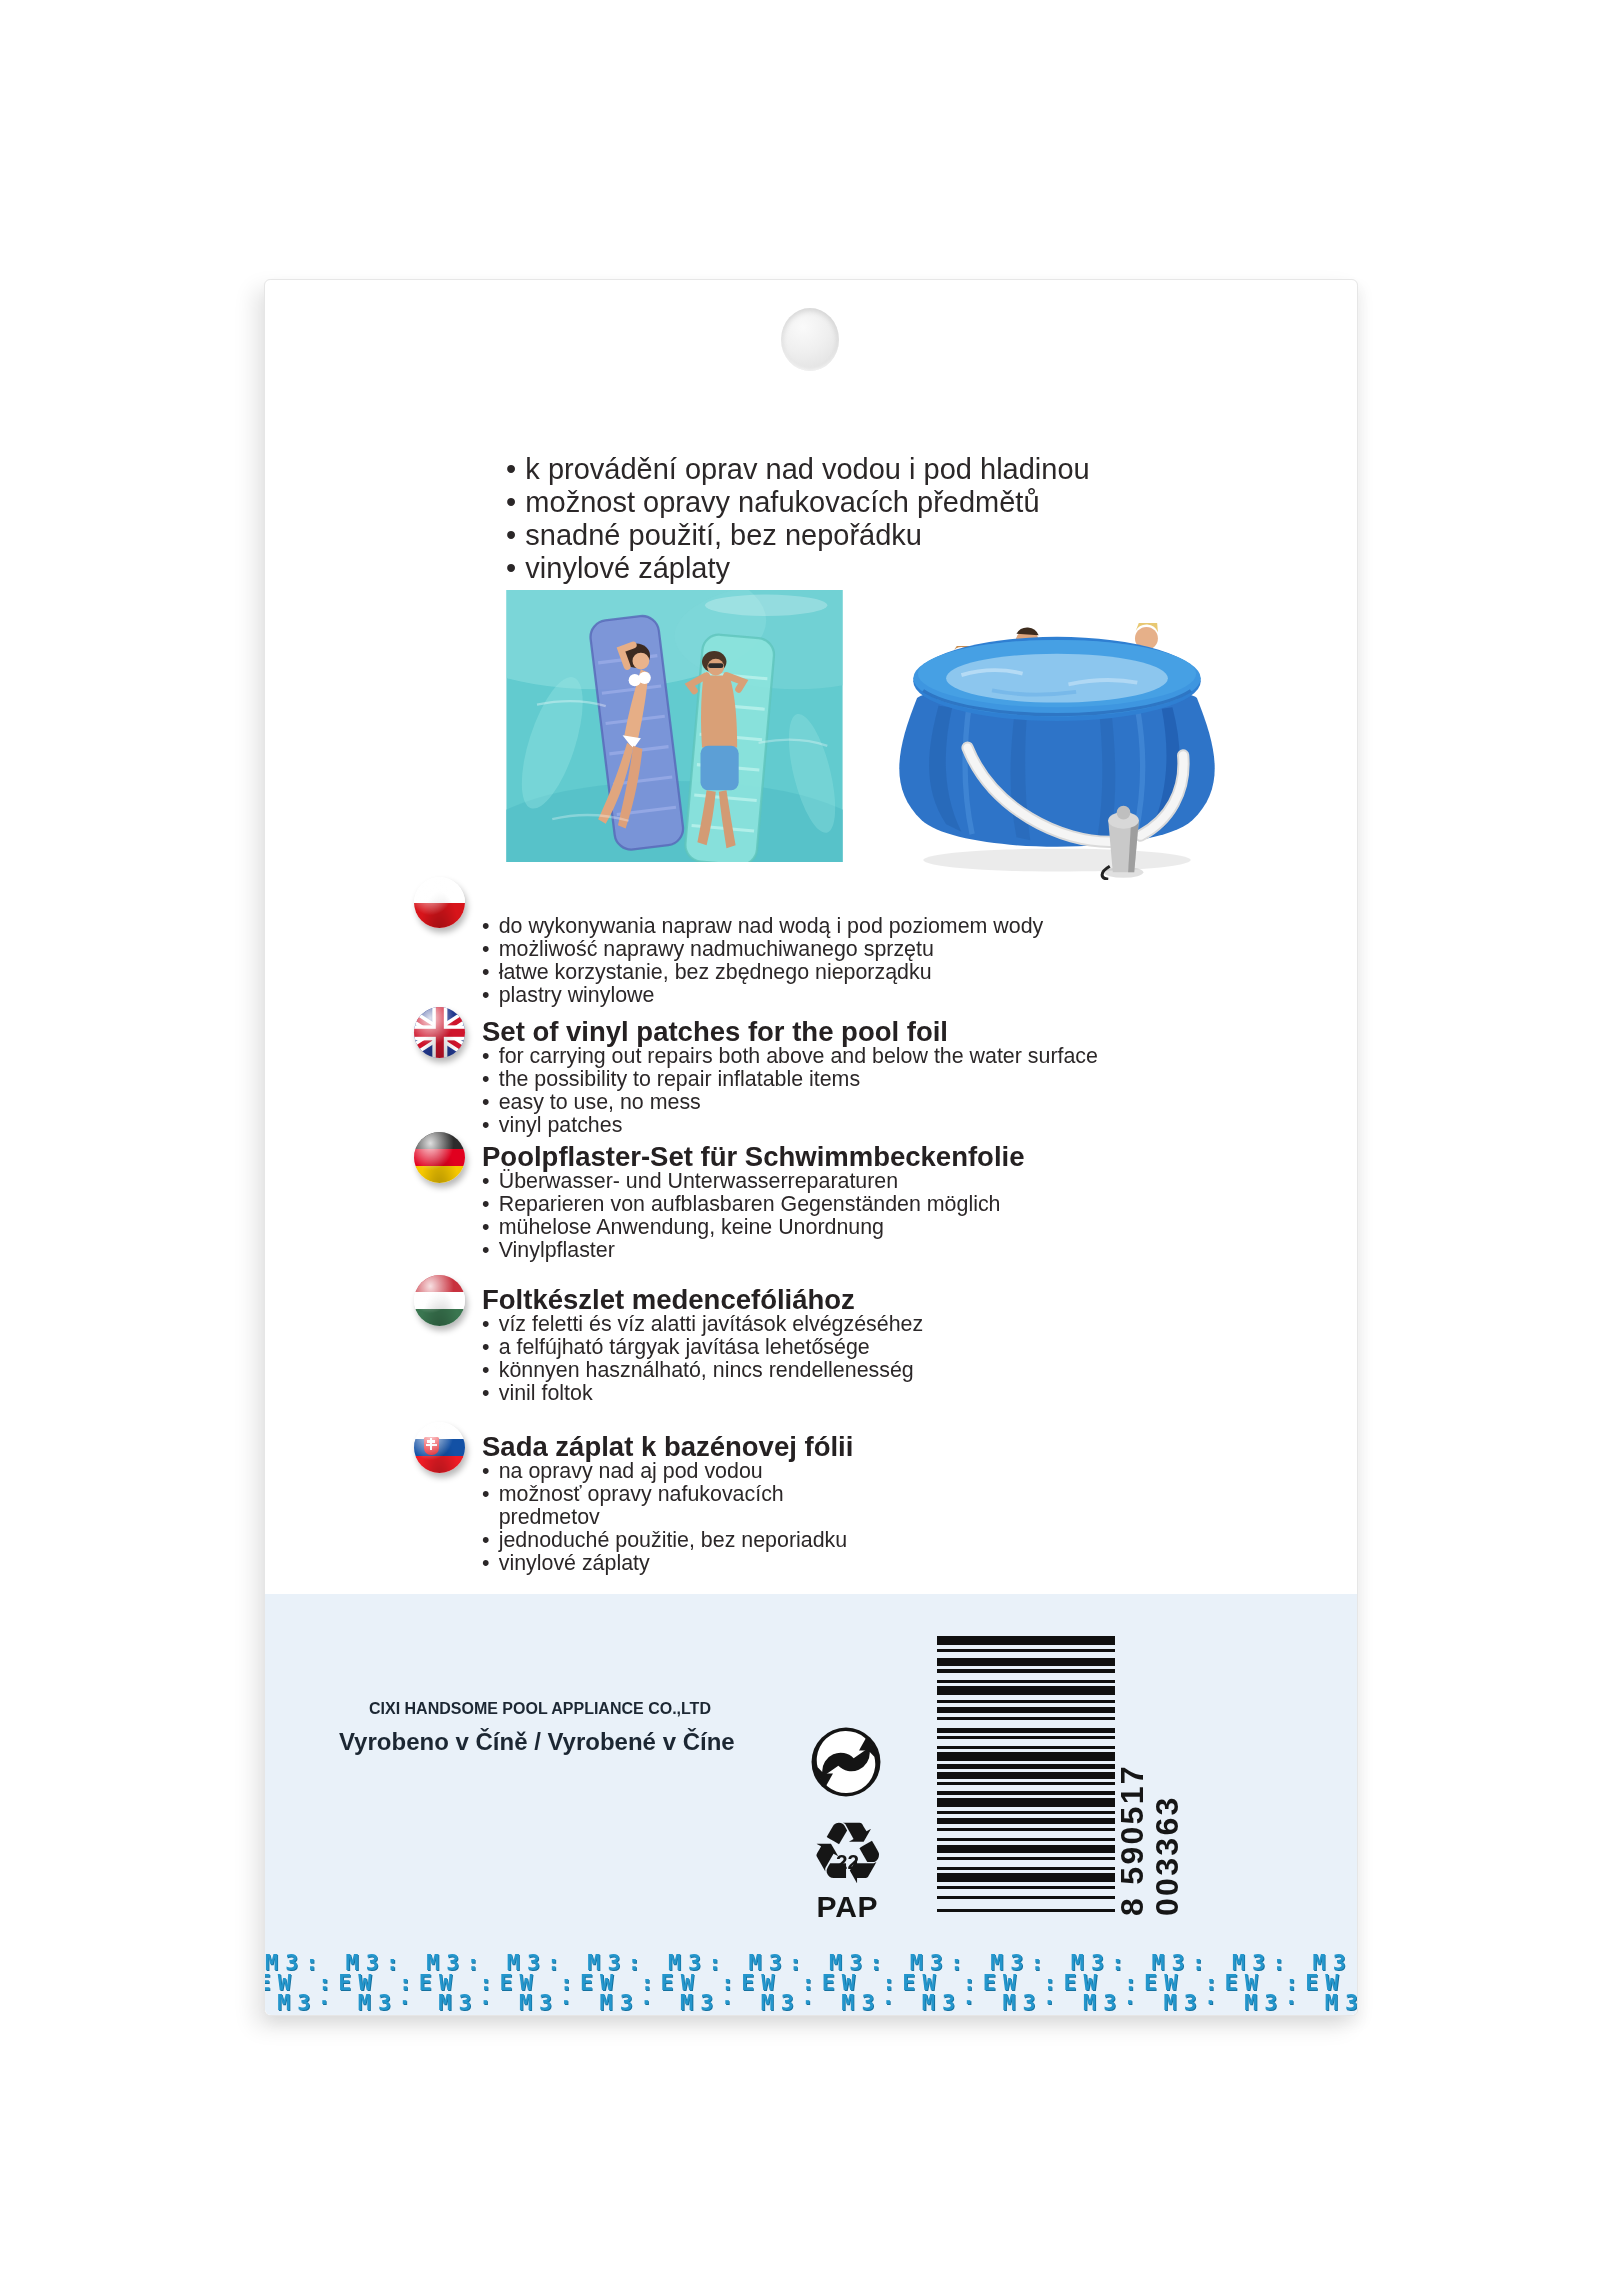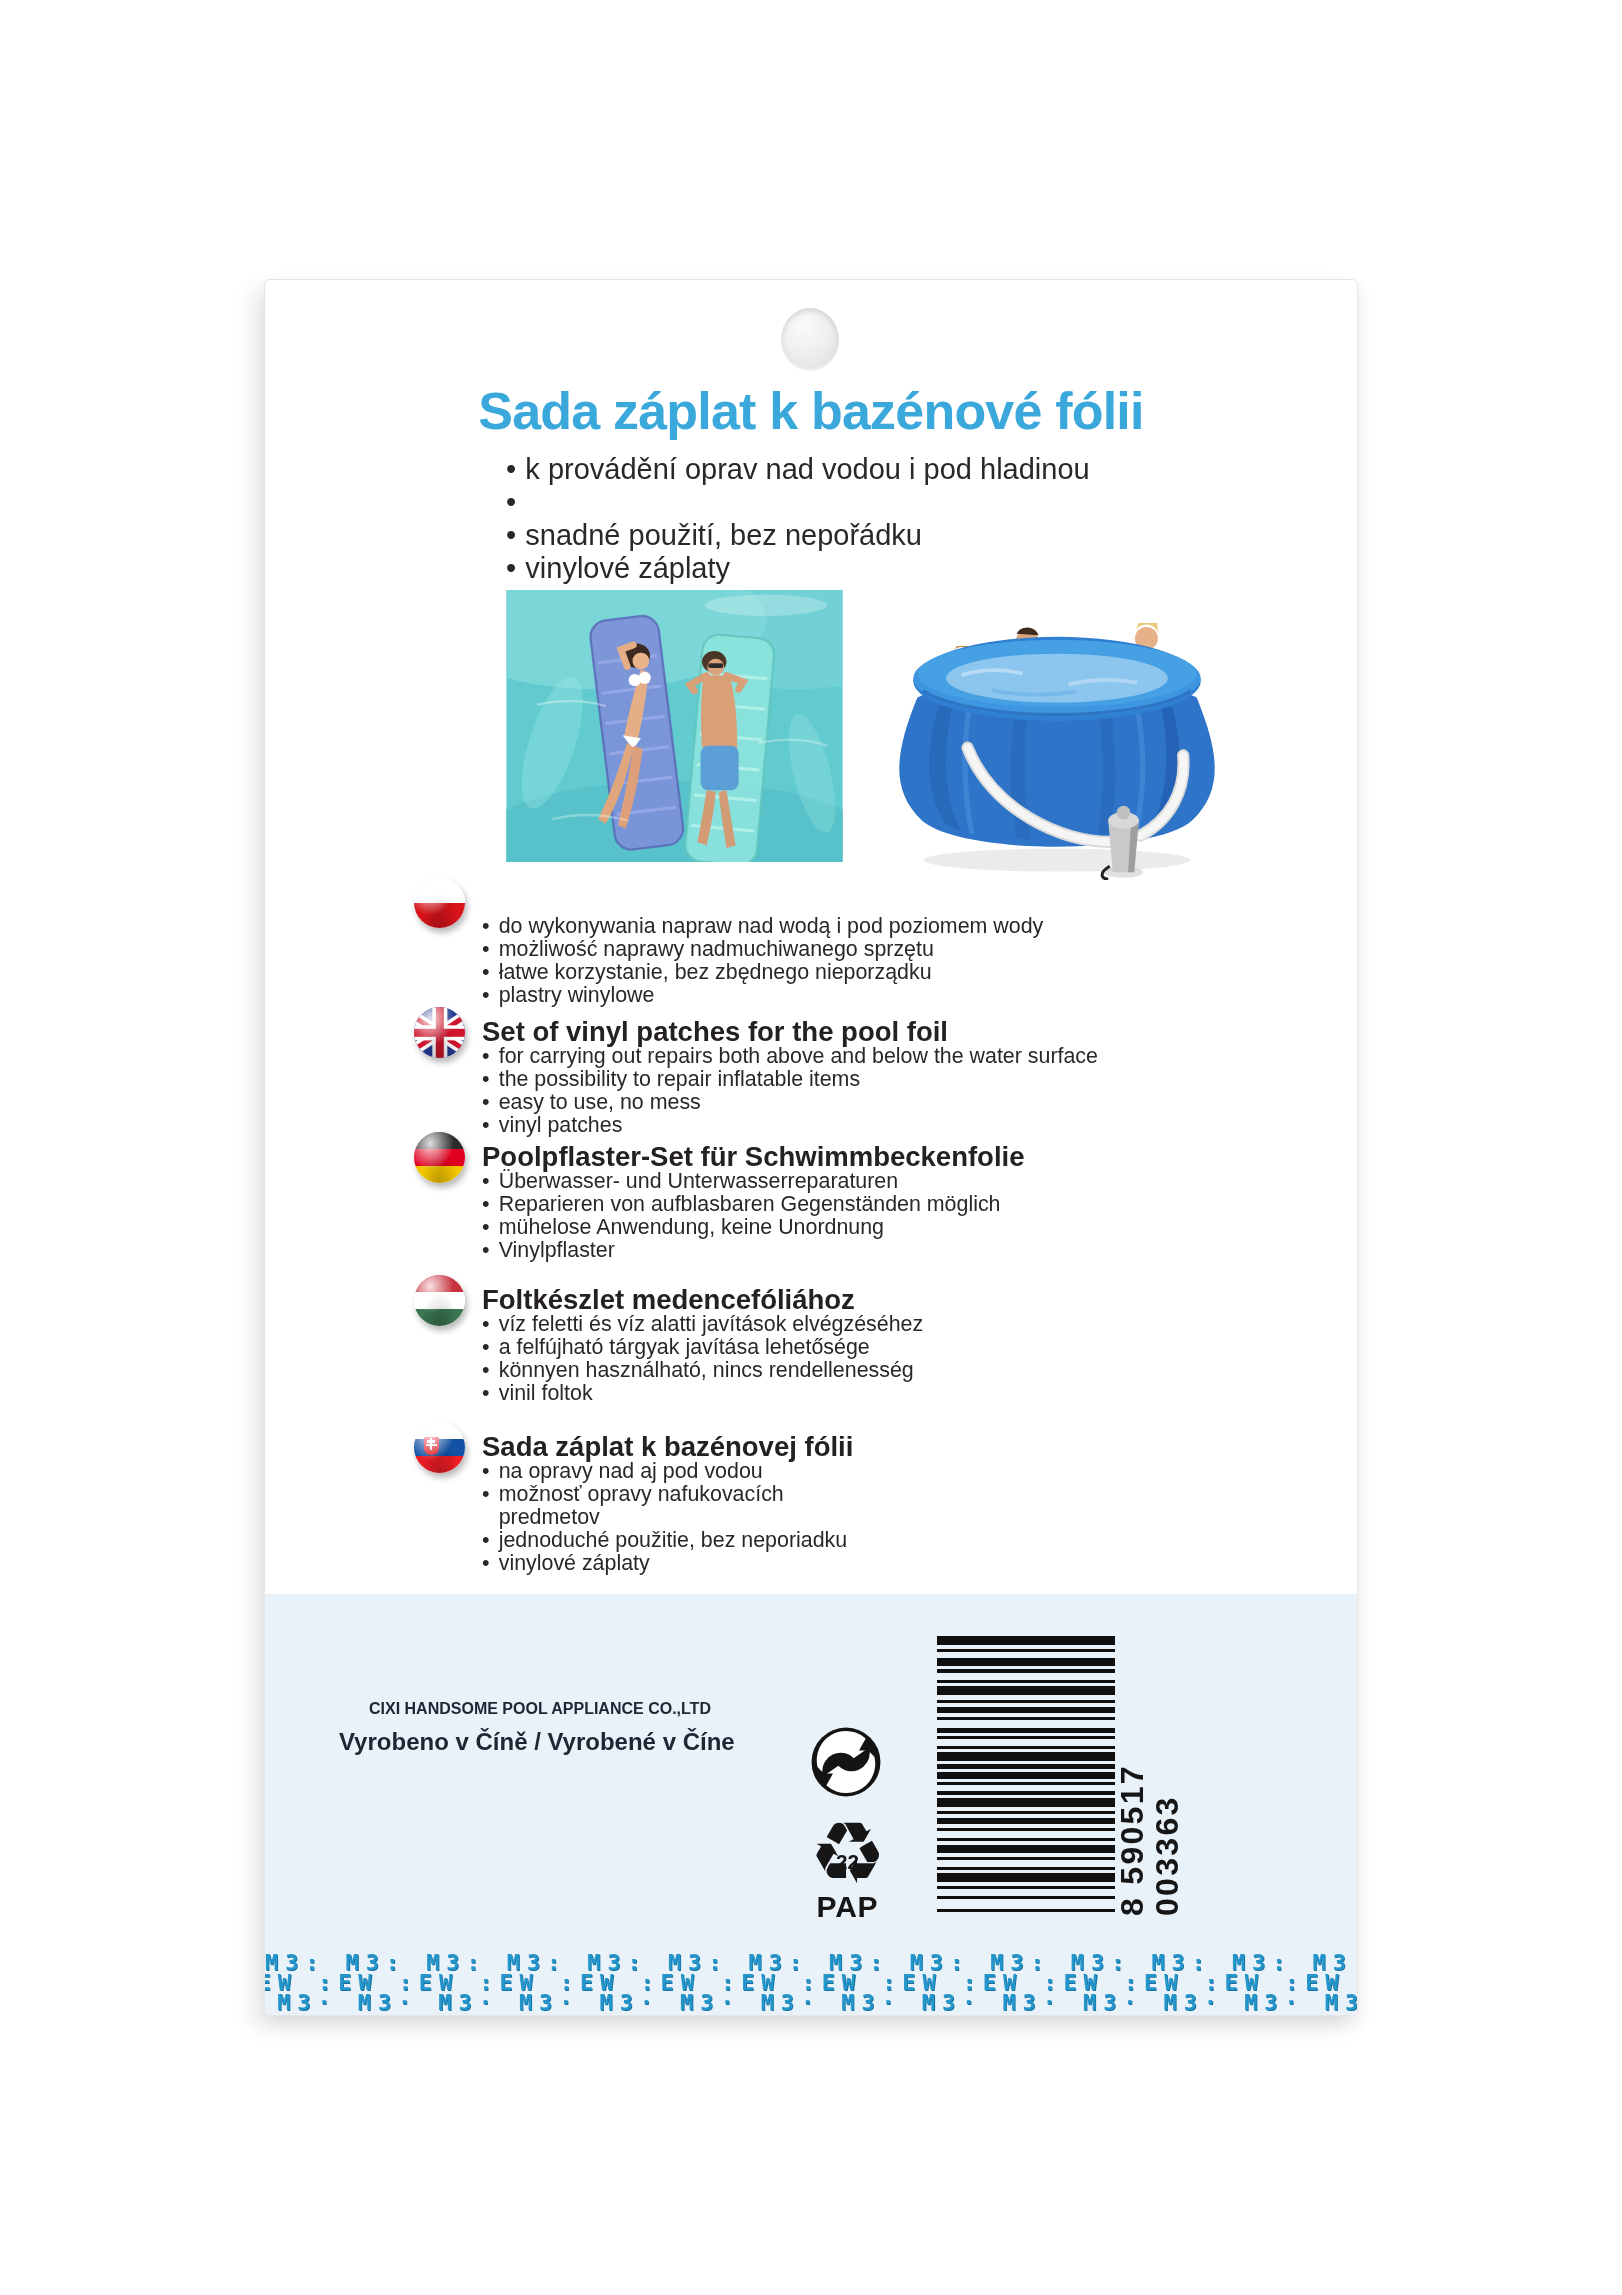--- a/index.html
+++ b/index.html
@@ -72,29 +72,29 @@
   .prow2{margin-left:-27.5px;}
   .prow3{margin-left:12.2px;}
 </style>
 </head>
 <body>
 
 <div class="page">
   <div class="card">
     <div class="hole"></div>
 
-    <h1 class="title">Sada záplat k bazénové fólii</h1>
 
     <ul class="intro">
       <li>
           <span class="dot">•</span>
           <span>k provádění oprav nad vodou i pod hladinou</span>
         </li>
       <li>
           <span class="dot">•</span>
+          <span>možnost opravy nafukovacích předmětů</span>
         </li>
       <li>
           <span class="dot">•</span>
           <span>snadné použití, bez nepořádku</span>
         </li>
       <li>
           <span class="dot">•</span>
           <span>vinylové záplaty</span>
         </li>
     </ul>

